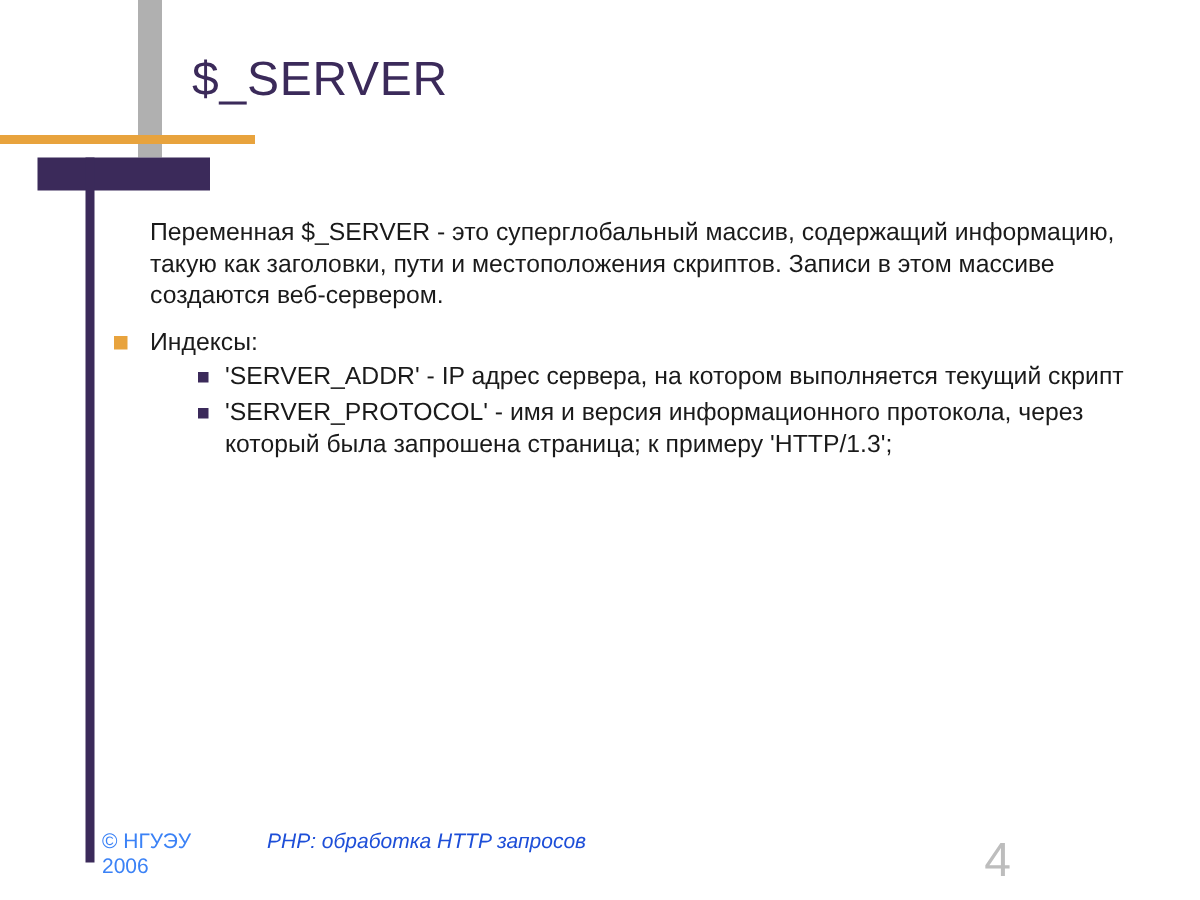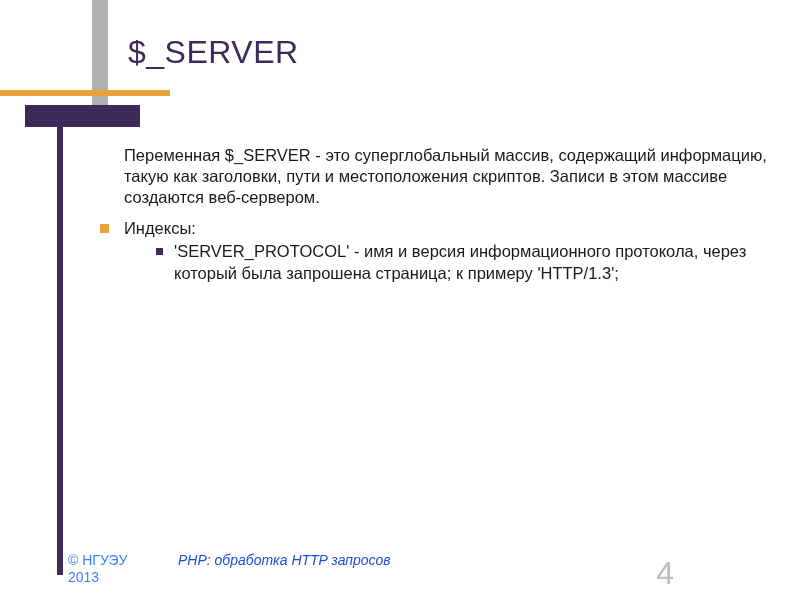--- a/index.html
+++ b/index.html
@@ -53,21 +53,21 @@
   .title {
     position: absolute;
     left: 128px;
     top: 34px;
     font-size: 32px;
     color: #3b2a5a;
     letter-spacing: 0.5px;
   }
   .content {
     position: absolute;
-    left: 80px;
+    left: 56px;
     top: 145px;
     width: 710px;
     font-size: 16.5px;
     color: #1a1a1a;
     line-height: 1.28;
   }
   .intro {
     margin: 0 0 10px 44px;
   }
   ul.lvl1 {
@@ -143,26 +143,27 @@
   <div class="bar-purple-v"></div>
 
   <div class="title">$_SERVER</div>
 
   <div class="content">
     <p class="intro">Переменная $_SERVER - это суперглобальный массив, содержащий информацию, такую как заголовки, пути и местоположения скриптов. Записи в этом массиве создаются веб-сервером.</p>
     <ul class="lvl1">
       <li>
         <span>Индексы:</span>
         <ul class="lvl2">
+          <li>'SERVER_ADDR'  - IP адрес сервера, на котором выполняется текущий скрипт</li>
           <li>'SERVER_PROTOCOL' - имя и версия информационного протокола, через который была запрошена страница; к примеру 'HTTP/1.3';</li>
         </ul>
       </li>
     </ul>
   </div>
 
   <div class="footer-copy">
     <span>© НГУЭУ</span><br>
-    <span>2013</span>
+    <span>2006</span>
   </div>
   <div class="footer-title">PHP: обработка HTTP запросов</div>
   <div class="page-num">4</div>
 
 </div>
 
 </body></html>

